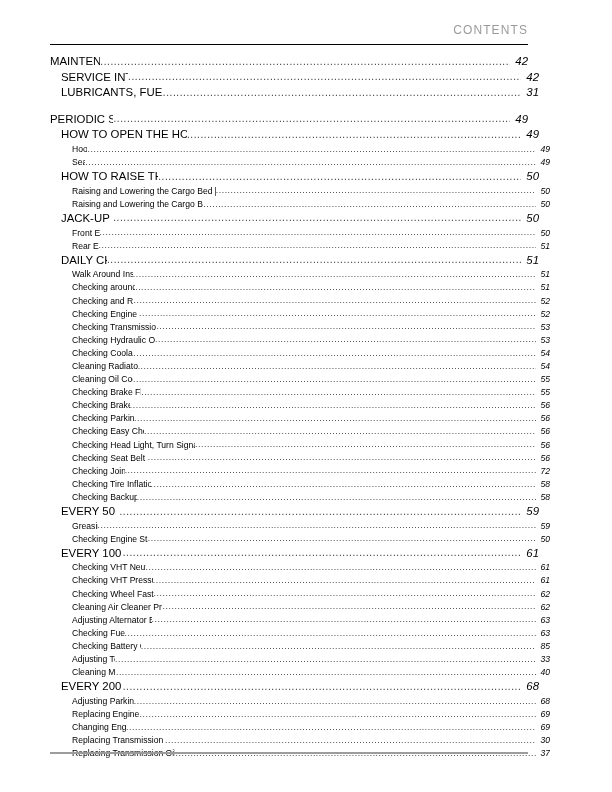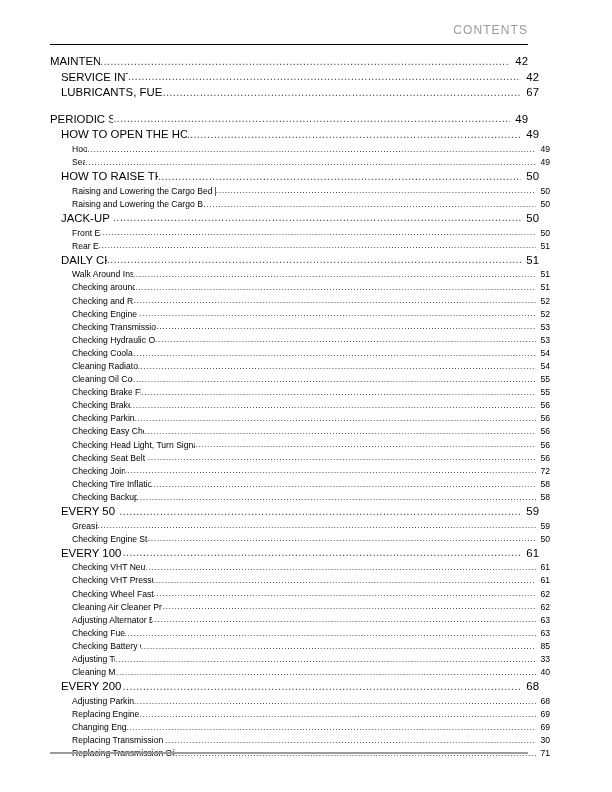--- a/index.html
+++ b/index.html
@@ -73,20 +73,21 @@
     margin: 0 0px;
     color: #3a3a3a;
   }
   .toc-leader::before {
     content: "........................................................................................................................................................................................................";
     letter-spacing: 0.6px;
   }
   .toc-page {
     flex: 0 0 auto;
     text-align: right;
+    font-style: italic;
   }
 
   
   .lvl1 {
     font-size: 11.4px;
     line-height: 15.6px;
     padding-left: 0px;
   }
   .lvl1 .toc-page { width: 18px; }
   .lvl1 .toc-leader { font-size: 10px; position: relative; top: -0.5px; }
@@ -139,21 +140,21 @@
         <span class="toc-page">42</span>
       </div>
       <div class="toc-entry lvl2">
         <span class="toc-title">SERVICE INTERVALS</span>
         <span class="toc-leader"></span>
         <span class="toc-page">42</span>
       </div>
       <div class="toc-entry lvl2">
         <span class="toc-title">LUBRICANTS, FUEL AND COOLANT</span>
         <span class="toc-leader"></span>
-        <span class="toc-page">67</span>
+        <span class="toc-page">31</span>
       </div>
       <div class="group-gap"></div>
       <div class="toc-entry lvl1">
         <span class="toc-title">PERIODIC SERVICE</span>
         <span class="toc-leader"></span>
         <span class="toc-page">49</span>
       </div>
       <div class="toc-entry lvl2">
         <span class="toc-title">HOW TO OPEN THE HOOD AND TILT THE SEAT</span>
         <span class="toc-leader"></span>
@@ -380,19 +381,19 @@
         <span class="toc-page">69</span>
       </div>
       <div class="toc-entry lvl3">
         <span class="toc-title">Replacing Transmission Oil Filter [VHT]</span>
         <span class="toc-leader"></span>
         <span class="toc-page">30</span>
       </div>
       <div class="toc-entry lvl3">
         <span class="toc-title">Replacing Transmission Oil Filter [SUCTION]</span>
         <span class="toc-leader"></span>
-        <span class="toc-page">71</span>
+        <span class="toc-page">37</span>
       </div>
     </div>
 
   <div class="footer-rule"></div>
 
 </div>
 
 </body></html>

